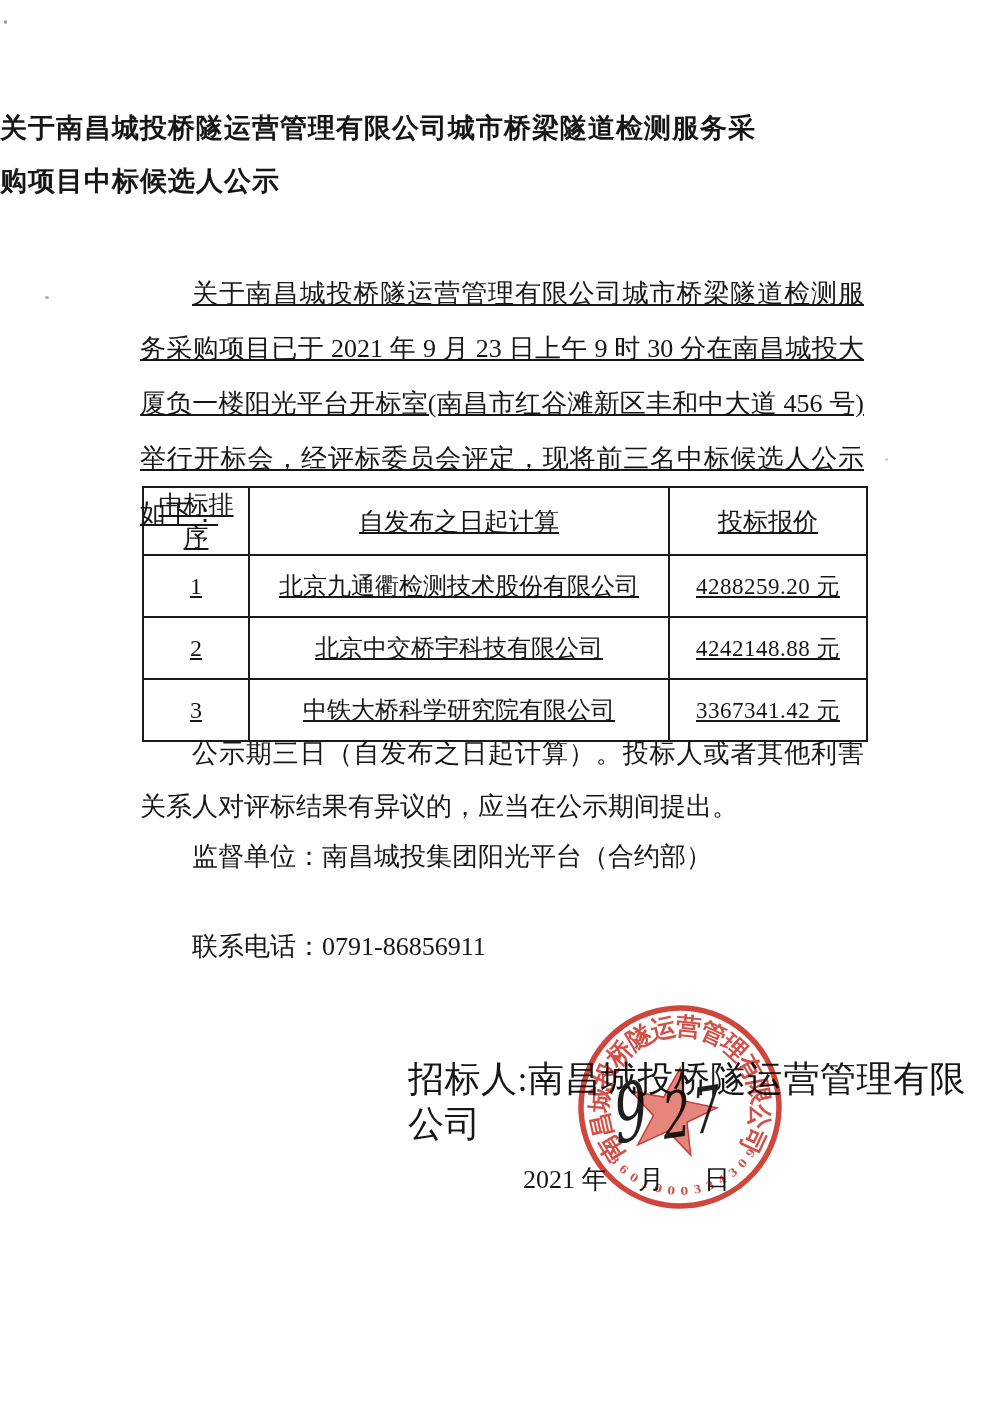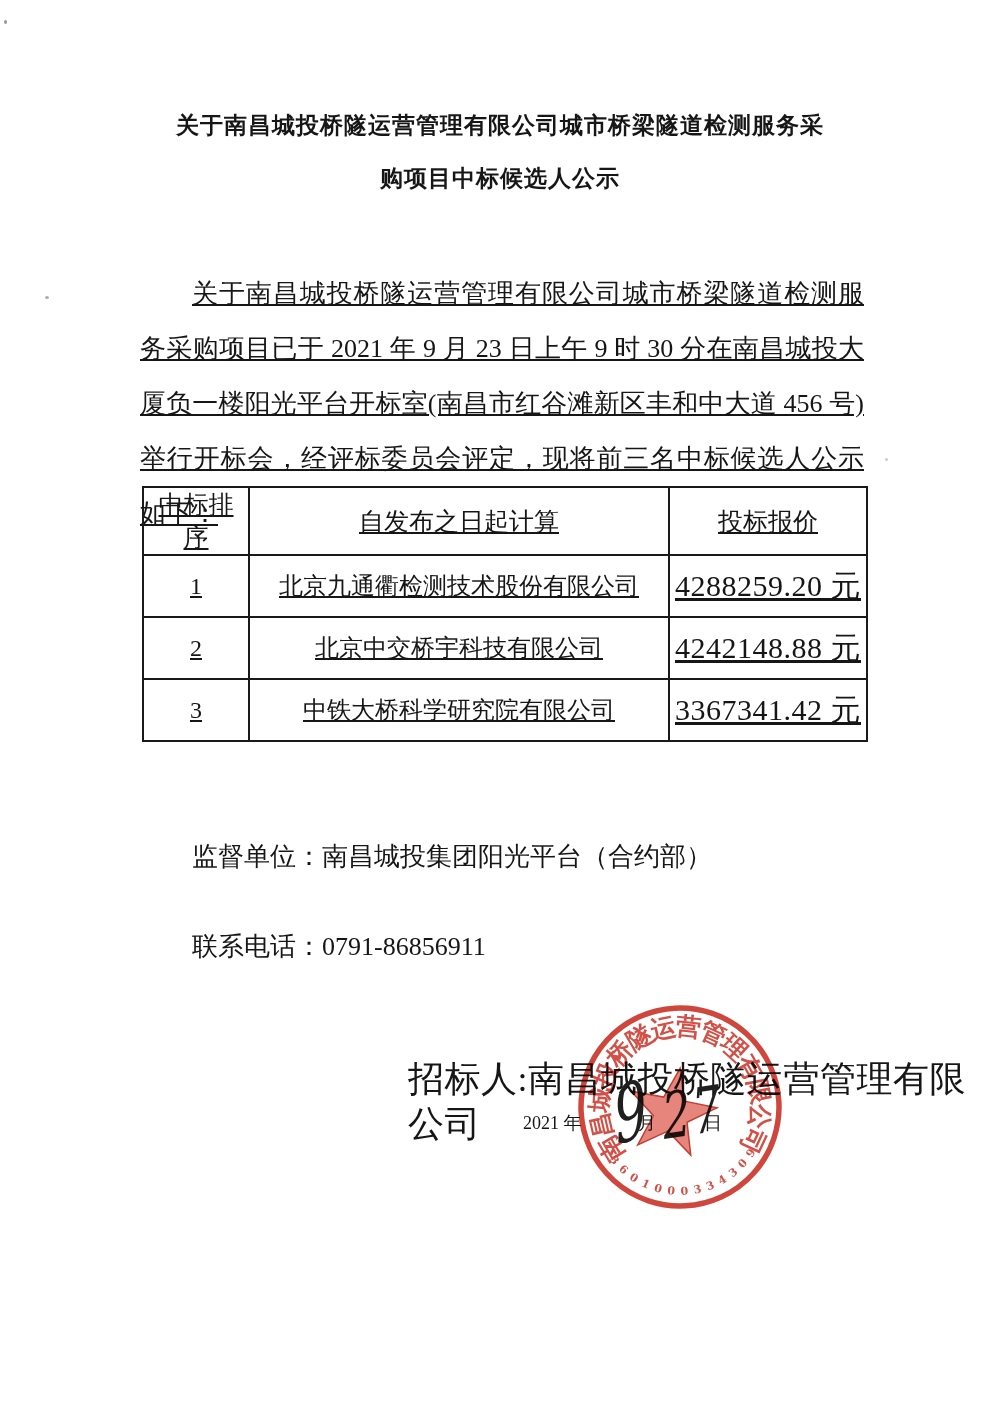--- a/index.html
+++ b/index.html
@@ -3,22 +3,22 @@
 <meta charset="utf-8">
 <style>
   html,body { margin:0; padding:0; background:#e8e8e8; }
   .page {
     position:relative; width:1000px; height:1413px; margin:0 auto;
     background:#ffffff; overflow:hidden;
     font-family:"Liberation Serif","DejaVu Serif",serif;
     color:#161616;
   }
   .title {
-    position:absolute; left:0; width:1000px; text-align:center;
-    font-size:23px; font-weight:bold; line-height:1.2; letter-spacing:1px;
+    position:absolute; left:0; width:1000px; text-align:left;
+    font-size:27px; font-weight:bold; line-height:1.2; letter-spacing:1px;
   }
   #title1 { top:112px; }
   #title2 { top:165px; }
   .docnum {
     position:absolute; top:218px; left:0; width:1000px; text-align:center;
     font-size:26px; line-height:1.2; letter-spacing:1px;
   }
   .para {
     position:absolute; left:140px; width:724px;
     font-size:26px; line-height:55px; text-align:justify; text-indent:2em;
@@ -36,28 +36,28 @@
   .bid-table {
     position:absolute; left:142px; top:486px; width:724px;
     border-collapse:collapse; table-layout:fixed;text-decoration:underline;
   }
   .bid-table th, .bid-table td {
     border:2px solid #1a1a1a; text-align:center; vertical-align:middle;
     font-weight:normal; padding:0 4px;
   }
   .bid-table th { height:52px; font-size:25px; }
   .bid-table td { height:60px; font-size:24px; }
-  .bid-table td.price { font-size:30px; letter-spacing:.5px; }
+  .bid-table td.price { font-size:23px; letter-spacing:.5px; }
 
   
   #bidder {
     position:absolute; left:408px; top:1057px;
     font-size:36px; line-height:1.25; letter-spacing:.5px;
   }
-  .dateline { position:absolute; top:1112px; font-size:18px; line-height:1.25; }
+  .dateline { position:absolute; top:1164px; font-size:26px; line-height:1.25; }
   #date-prefix { left:523px; }
   #date-month  { left:638px; }
   #date-day    { left:704px; }
   .handwritten {
     position:absolute; font-family:"DejaVu Serif",serif; font-style:italic;
     color:#1f1f1f; transform-origin:top left;
   }
   #hw-month { left:610px; top:1070px; font-size:52px; transform:scaleY(1.55) rotate(-8deg); }
   #hw-day   { left:660px; top:1080px; font-size:44px; transform:scaleY(1.45) rotate(-6deg); letter-spacing:2px; }
 
@@ -119,20 +119,21 @@
           <td class="price">4242148.88 元</td>
         </tr>
         <tr>
           <td>3</td>
           <td>中铁大桥科学研究院有限公司</td>
           <td class="price">3367341.42 元</td>
         </tr>
       </tbody>
   </table>
 
+  <div class="para" id="p2">公示期三日（自发布之日起计算）。投标人或者其他利害关系人对评标结果有异议的，应当在公示期间提出。</div>
 
   <div class="single-line" id="supervisor">监督单位：南昌城投集团阳光平台（合约部）</div>
 
   <div class="single-line" id="phone">联系电话：0791-86856911</div>
 
   <div id="bidder">招标人:南昌城投桥隧运营管理有限公司</div>
 
   <div class="dateline" id="date-prefix">2021 年</div>
   <div class="dateline" id="date-month">月</div>
   <div class="dateline" id="date-day">日</div>

